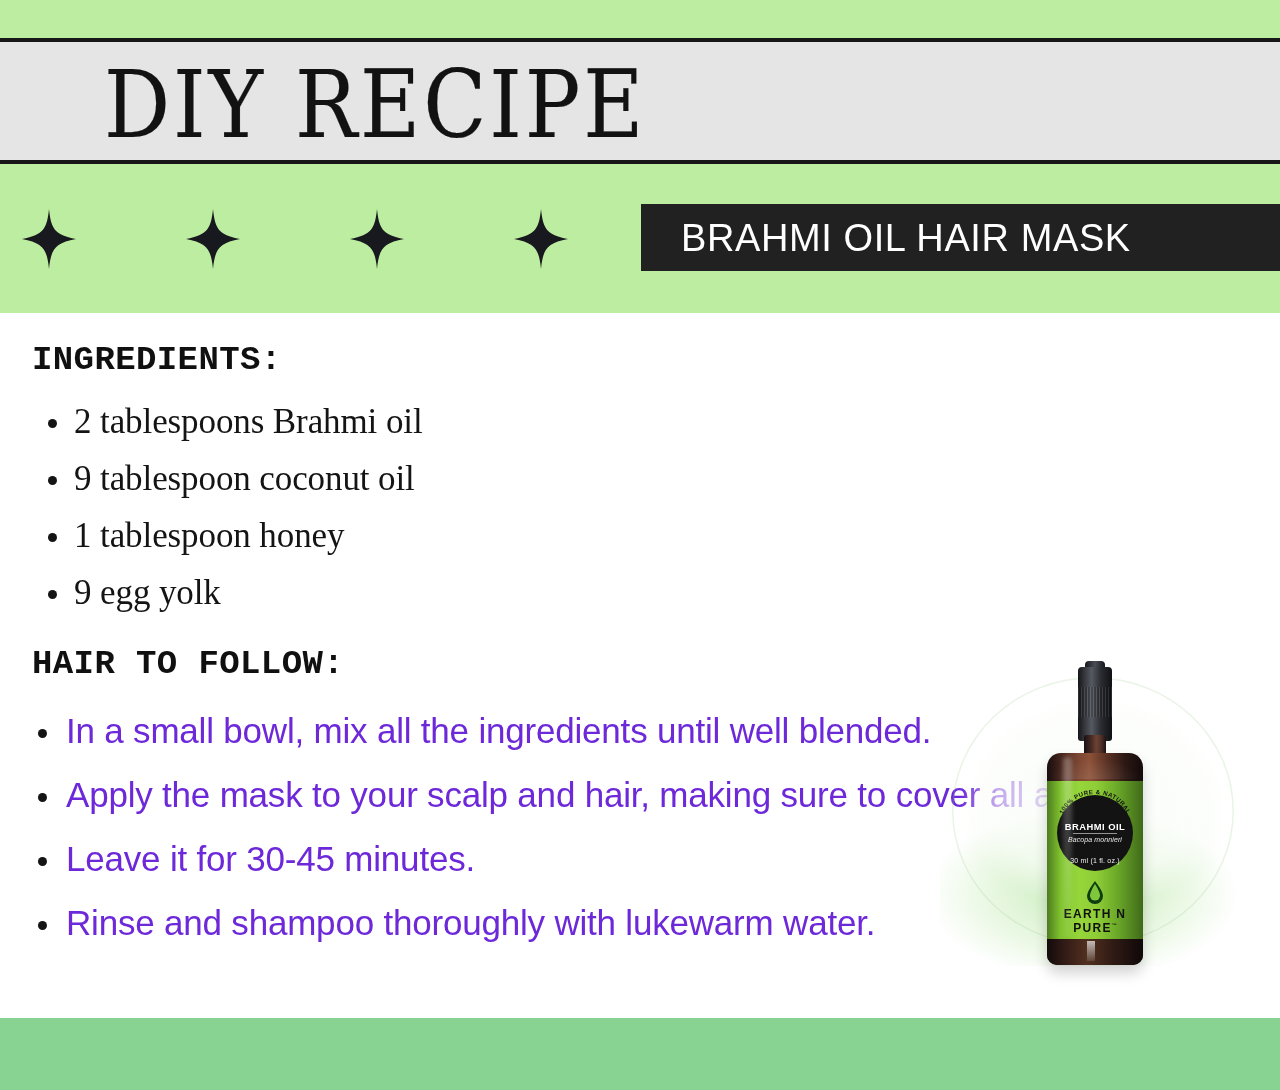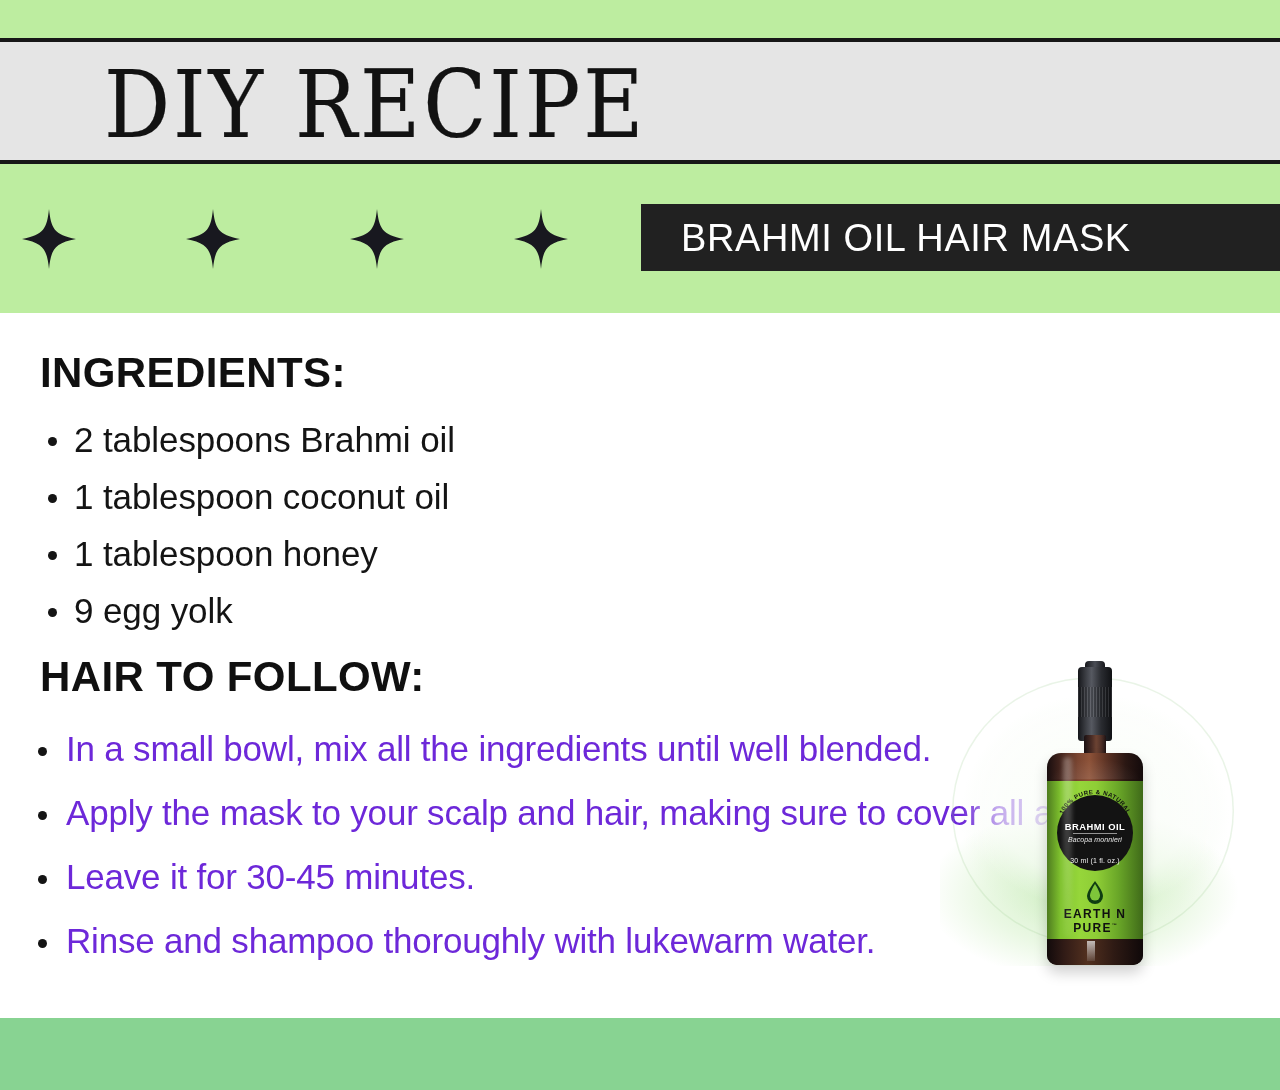--- a/index.html
+++ b/index.html
@@ -107,38 +107,39 @@
   
   .content {
     position: absolute;
     left: 0; top: 313px;
     width: 1280px;
     height: 705px;
     background: #ffffff;
   }
 
   .section-heading {
-    font-family: Liberation Sans, sans-serif;
+    font-family: Liberation Mono, monospace;
     font-weight: 700;
-    font-size: 42px;
+    font-size: 34px;
     letter-spacing: 0.4px;
     color: #101010;
-    margin: 8px;
+    margin: 0;
   }
 
   .ingredients-block {
     position: absolute;
     left: 32px;
     top: 28px;
     width: 640px;
   }
   .ingredients-list {
     list-style: none;
     margin: 14px 0 0 0;
     padding: 0;
+    font-family: Liberation Serif, serif;
   }
   .ingredients-list li {
     position: relative;
     padding-left: 42px;
     font-size: 35px;
     line-height: 57px;
     color: #141414;
     font-weight: 400;
     letter-spacing: -0.1px;
   }
@@ -450,21 +451,21 @@
       <div class="name-text">BRAHMI OIL HAIR MASK</div>
     </div>
   </div>
 
   <div class="content">
 
     <div class="ingredients-block">
       <h2 class="section-heading">INGREDIENTS:</h2>
       <ul class="ingredients-list">
         <li>2 tablespoons Brahmi oil</li>
-        <li>1 tablespoon coconut oil</li>
+        <li>9 tablespoon coconut oil</li>
         <li>1 tablespoon honey</li>
         <li>9 egg yolk</li>
       </ul>
     </div>
 
     <div class="steps-block">
       <h2 class="section-heading">HAIR TO FOLLOW:</h2>
       <ul class="steps-list">
         <li>In a small bowl, mix all the ingredients until well blended.</li>
         <li>Apply the mask to your scalp and hair, making sure to cover all areas.</li>

